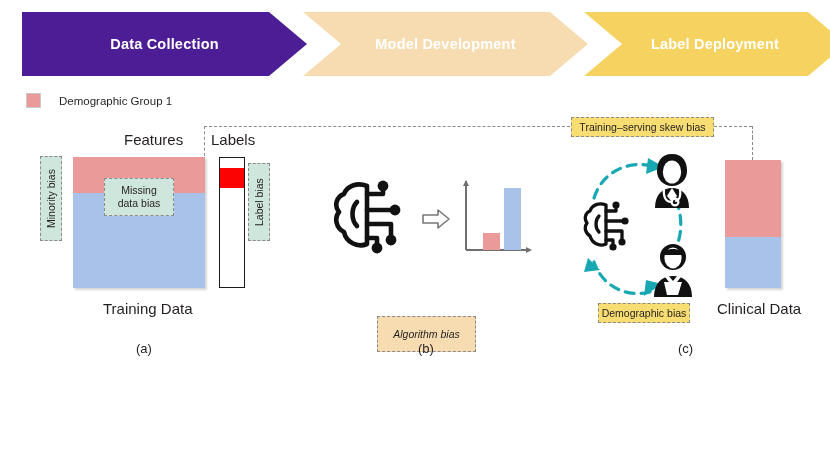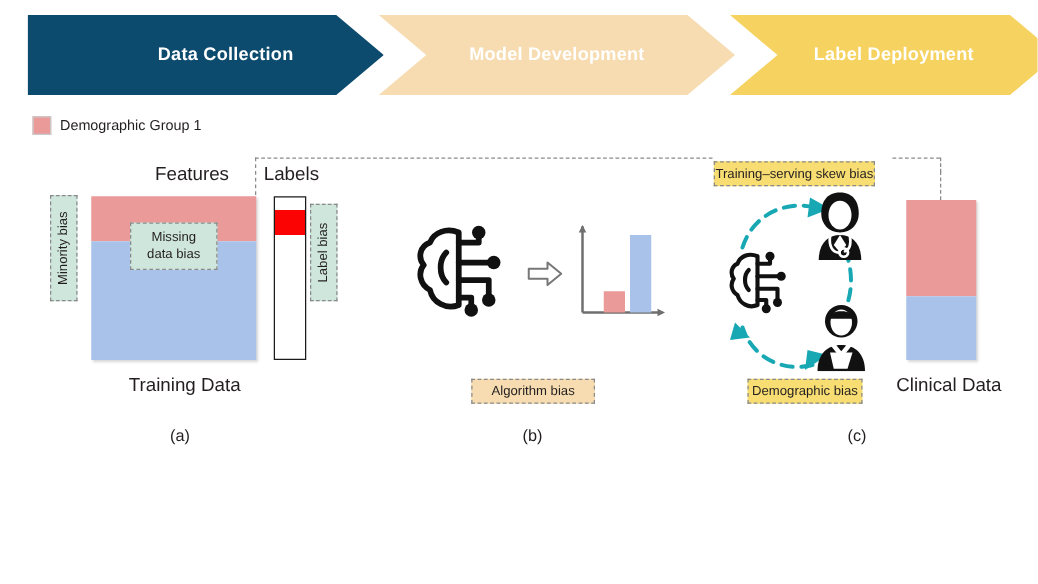--- a/index.html
+++ b/index.html
@@ -10,30 +10,30 @@
   }
   .stage{position:absolute;left:0;top:0;width:830px;height:467px;}
 
   
   .banner{position:absolute;left:22px;top:12px;width:786px;height:64px;}
   .chev{position:absolute;top:0;height:64px;display:flex;align-items:center;justify-content:center;}
   .chev span{
     color:#ffffff;font-size:14.5px;font-weight:bold;letter-spacing:.2px;
     text-align:center;line-height:1;user-select:none;
   }
-  .chev-1{left:0;width:285px;background:#0c4a6e;
-    clip-path:polygon(0 0, 247px 0, 285px 32px, 247px 64px, 0 64px);padding-left:16px;}
+  .chev-1{left:0;width:285px;background:#4c1d95;
+    clip-path:polygon(0 0, 247px 0, 285px 32px, 247px 64px, 0 64px);}
   .chev-2{left:281px;width:285px;background:#f6dcb0;
     clip-path:polygon(0 0, 247px 0, 285px 32px, 247px 64px, 0 64px, 38px 32px);}
   .chev-3{left:562px;width:262px;background:#f6d361;
     clip-path:polygon(0 0, 224px 0, 262px 32px, 224px 64px, 0 64px, 38px 32px);}
 
   
   .legend{position:absolute;left:26px;top:93px;display:flex;align-items:center;gap:9px;}
-  .legend .item{display:flex;align-items:center;gap:7px;}
+  .legend .item{display:flex;align-items:center;gap:18px;}
   .legend .sw{width:13px;height:13px;border:1px solid #c9c9c9;}
   .legend .sw.g1{background:#eb9a9a;}
   .legend .sw.g2{background:#a9c2ea;}
   .legend .lb{font-size:11.5px;color:#231f20;white-space:nowrap;}
   .legend .gap{width:14px;}
 
   
   .txt{position:absolute;font-size:15px;color:#231f20;white-space:nowrap;}
   .panel-label{position:absolute;font-size:13px;color:#231f20;}
 
@@ -159,27 +159,27 @@
 
   <svg class="mini-chart" viewBox="0 0 78 80">
     <path d="M10 3 L10 72" stroke="#6f6f6f" stroke-width="2" fill="none"></path>
     <path d="M7 8 L10 2 L13 8 Z" fill="#6f6f6f"></path>
     <path d="M10 72 L74 72" stroke="#6f6f6f" stroke-width="2" fill="none"></path>
     <path d="M70 69 L76 72 L70 75 Z" fill="#6f6f6f"></path>
     <rect x="27" y="55" width="17" height="17" fill="#eb9a9a"></rect>
     <rect x="48" y="10" width="17" height="62" fill="#a9c2ea"></rect>
   </svg>
 
-  <div class="callout tan" style="left:377px;top:303px;width:99px;height:20px;">
+  <div class="callout tan" style="left:377px;top:316px;width:99px;height:36px;font-style:italic;">
     <span>Algorithm bias</span>
   </div>
 
   <div class="panel-label" style="left:418px;top:341px;">(b)</div>
 
-  <div class="callout yellow" style="left:571px;top:117px;width:129px;height:20px;margin-top:12px;">
+  <div class="callout yellow" style="left:571px;top:117px;width:143px;height:20px;">
     <span>Training–serving skew bias</span>
   </div>
 
   <div class="dash-v" style="left:752px;top:137px;height:23px;"></div>
   <div class="dash-h" style="left:714px;top:126px;width:38px;"></div>
   <div class="dash-v" style="left:752px;top:126px;height:12px;"></div>
 
   <svg class="cycle" viewBox="0 0 130 160">
     <g fill="none" stroke="#17a8b4" stroke-width="3.2" stroke-linecap="round" stroke-dasharray="9 7">
       <path d="M16 48 C24 22 50 10 74 16"></path>

